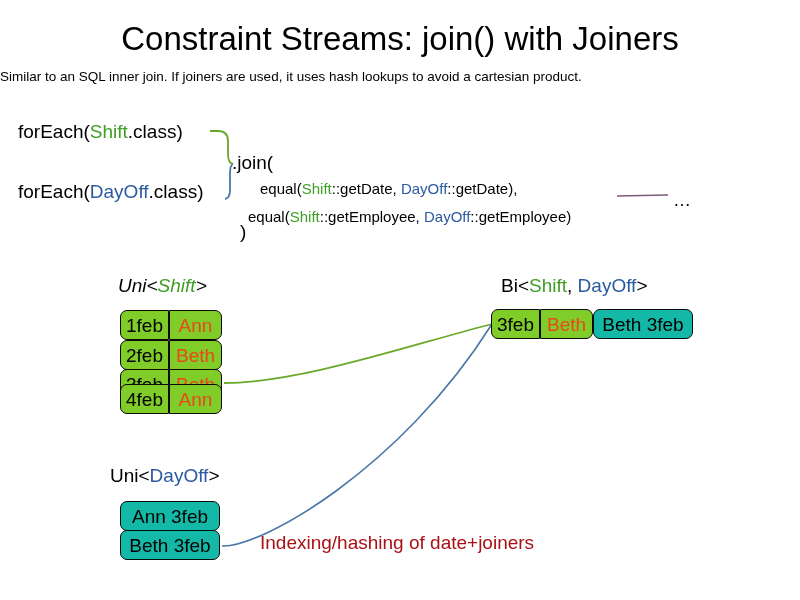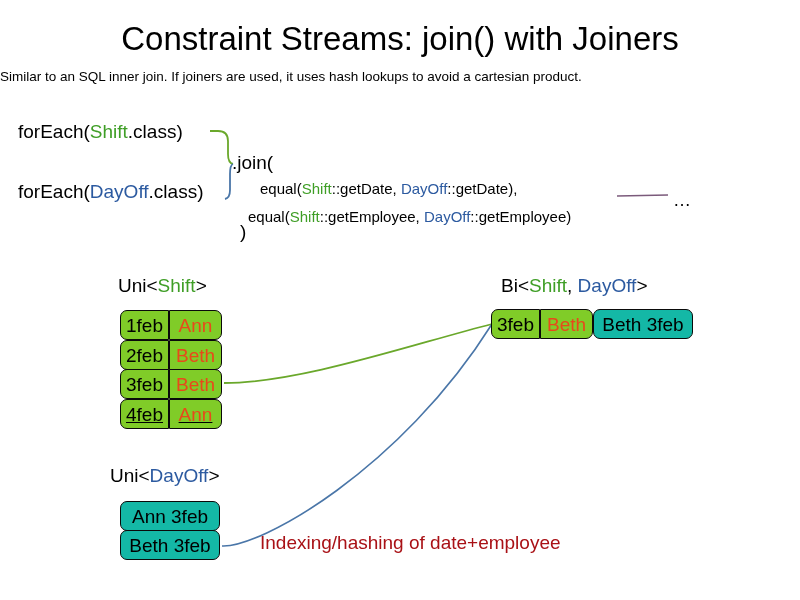--- a/index.html
+++ b/index.html
@@ -84,21 +84,21 @@
     pointer-events: none;
   }
 
   
   .stream-label {
     position: absolute;
     font-size: 19px;
     white-space: nowrap;
     color: #000;
   }
-  #label-uni-shift  { left: 118px; top: 275px; }
+  #label-uni-shift  { left: 118px; top: 275px; font-style: italic; }
   #label-uni-dayoff { left: 110px; top: 465px; }
   #label-bi         { left: 501px; top: 275px; }
 
   
   .fact-row {
     position: absolute;
     display: flex;
     align-items: stretch;
     height: 30px;
   }
@@ -121,21 +121,21 @@
 
   
   .grp-left  { border-radius: 7px 0 0 7px; border-right-width: 0.8px; }
   .grp-right { border-radius: 0 7px 7px 0; border-left-width: 0.8px; }
   .grp-solo  { border-radius: 7px; }
 
   
   #shift-row-0 { left: 120px; top: 310px; }
   #shift-row-1 { left: 120px; top: 340px; }
   #shift-row-2 { left: 120px; top: 369px; }
-  #shift-row-3 { left: 120px; top: 399px; text-decoration: underline; }
+  #shift-row-3 { left: 120px; top: 384px; }
   .shift-date { width: 49px; }
   .shift-name { width: 53px; }
 
   
   #dayoff-row-0 { left: 120px; top: 501px; }
   #dayoff-row-1 { left: 120px; top: 530px; }
   .dayoff-cell { width: 100px; }
 
   
   #bi-row { left: 491px; top: 309px; }
@@ -219,16 +219,16 @@
 
   <div class="stream-label" id="label-bi"><span>Bi&lt;</span><span class="kw-shift">Shift</span><span>, </span><span class="kw-dayoff">DayOff</span><span>&gt;</span></div>
 
   <div class="fact-row" id="bi-row">
     <div class="cell green grp-left txt-date bi-date">3feb</div>
     <div class="cell green grp-right txt-name bi-name">Beth</div>
     <div class="cell blue grp-solo txt-plain bi-dayoff">Beth 3feb</div>
   </div>
 
   <div id="annotation">
-    <div>Indexing/hashing of date+employee</div>
+    <div>Indexing/hashing of date+joiners</div>
   </div>
 
 </div>
 
 </body></html>

